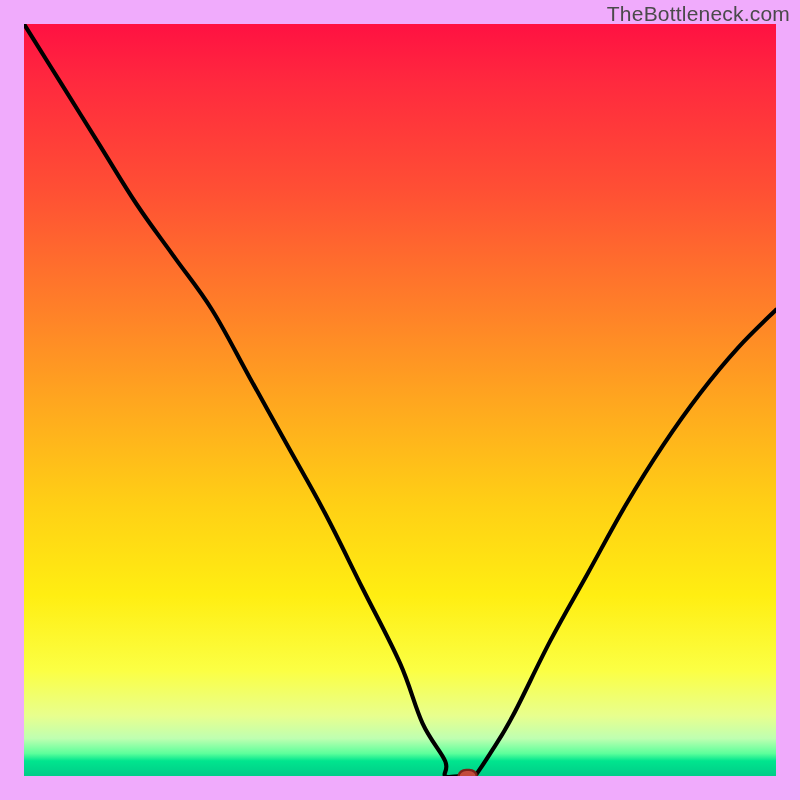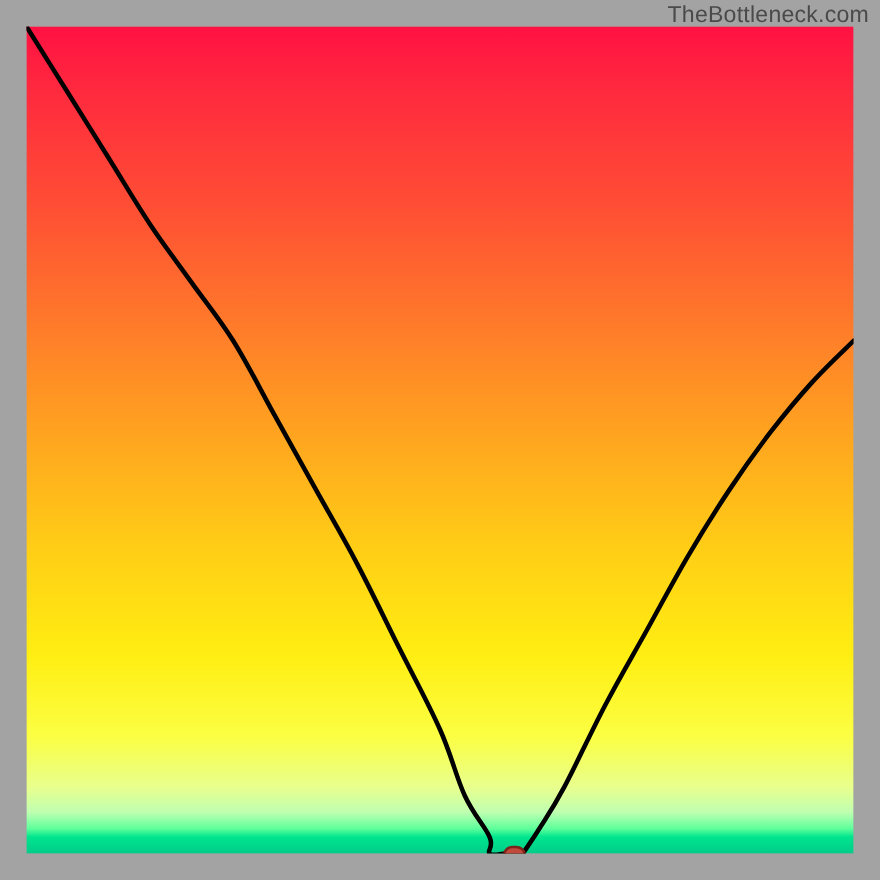--- a/index.html
+++ b/index.html
@@ -8,21 +8,21 @@
     width: 800px;
     height: 800px;
     background: #000;
     overflow: hidden;
     font-family: Arial, Helvetica, sans-serif;
   }
   .frame {
     position: relative;
     width: 800px;
     height: 800px;
-    background: #a3a3a3;
+    background: #f0abfc;
   }
   .watermark {
     position: absolute;
     top: 2px;
     right: 10px;
     color: #4a4a4a;
     font-size: 21px;
     font-weight: 500;
     letter-spacing: 0.2px;
     z-index: 10;

